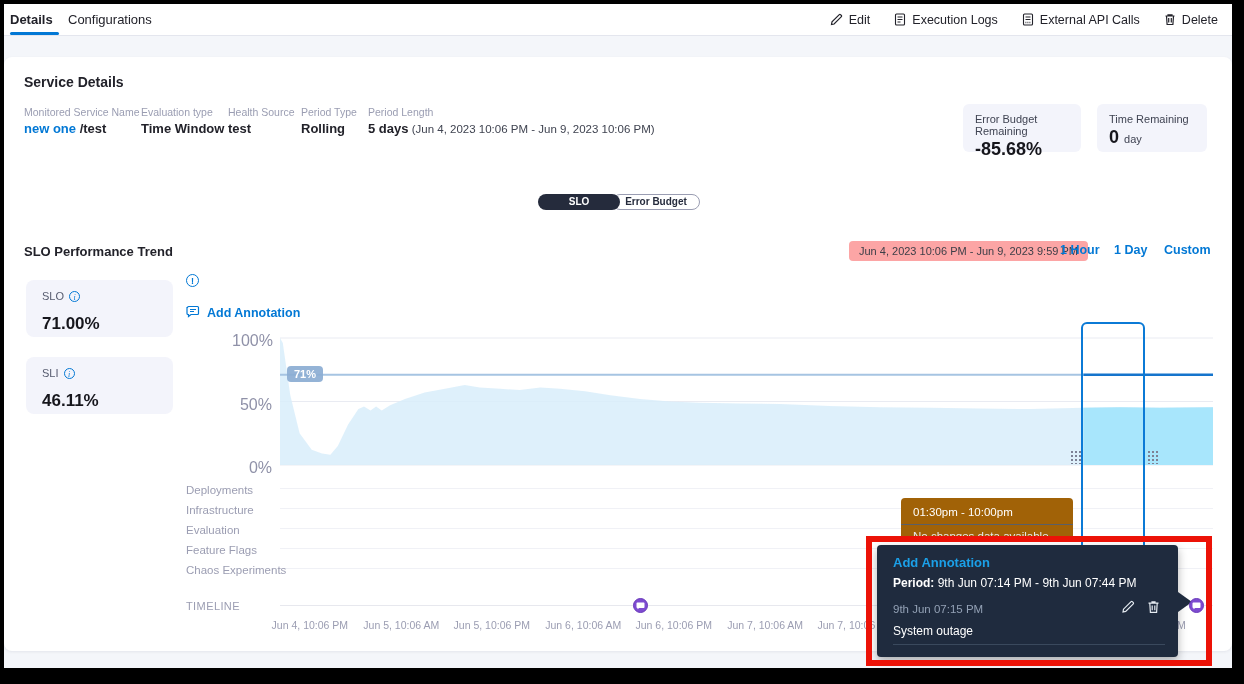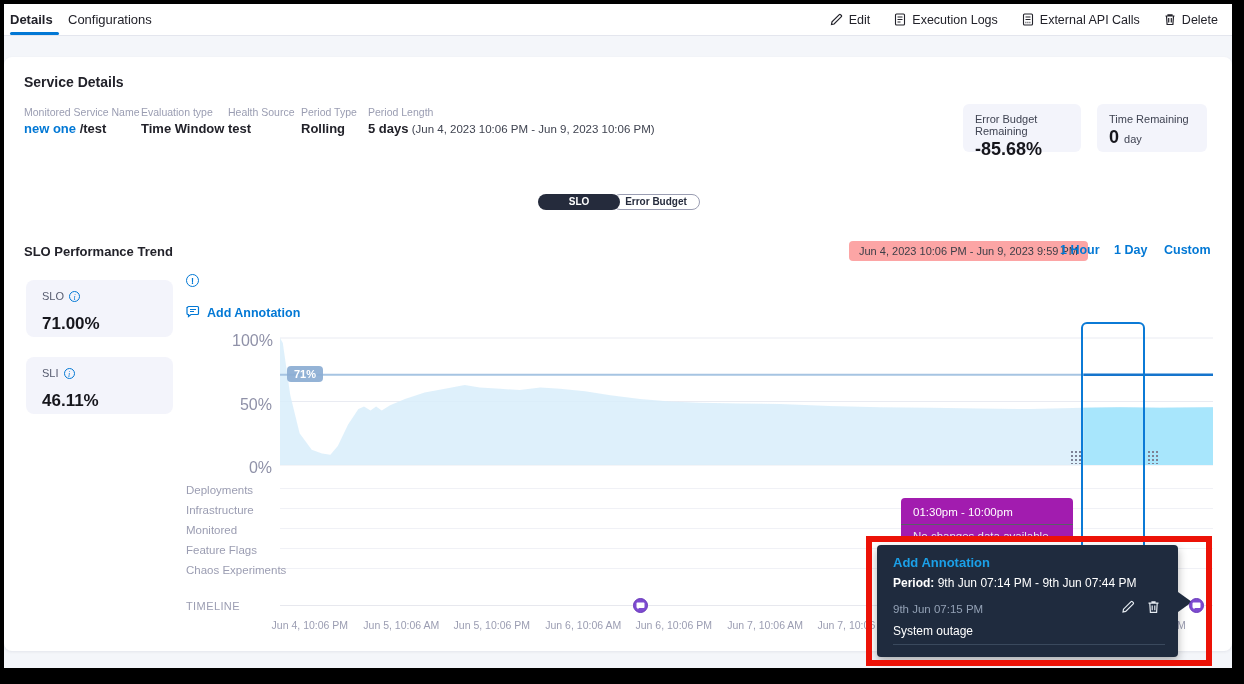--- a/index.html
+++ b/index.html
@@ -67,21 +67,21 @@
   .chip71{position:absolute;background:rgba(139,172,210,.92);color:#fff;font-size:11px;font-weight:bold;
           padding:2px 7px;border-radius:4px;z-index:3;}
   .selrect{position:absolute;border:2px solid #0b7ad6;border-radius:6px 6px 0 0;background:transparent;z-index:3;cursor:ew-resize;}
   .handle{position:absolute;width:11px;height:14px;z-index:3;cursor:ew-resize;
           background:radial-gradient(circle, #7d8195 1.2px, transparent 1.3px);background-size:4px 4px;background-position:0 0;}
   .marker{position:absolute;width:15px;height:15px;border-radius:50%;background:#7d4bd0;border:1px solid #6a39bb;
           box-sizing:border-box;display:flex;align-items:center;justify-content:center;cursor:pointer;}
   .marker svg{display:block;}
 
   
-  .tooltip{position:absolute;left:897px;top:494px;width:172px;height:44px;background:#a21caf;border-radius:4px;
+  .tooltip{position:absolute;left:897px;top:494px;width:172px;height:44px;background:#a16207;border-radius:4px;
            overflow:hidden;z-index:5;}
   .tooltip .t{font-size:11.5px;color:#fff;padding:8px 12px 6px 12px;}
   .tooltip .div{height:1px;background:#5a5f68;margin:0 0;}
   .tooltip .b{font-size:11.5px;color:#e8eaee;padding:5px 12px;}
 
   
   .annopopup{position:absolute;left:873px;top:541px;width:301px;height:112px;background:#1f2b3e;border-radius:4px;z-index:6;
              box-shadow:0 4px 10px rgba(0,0,0,.3);}
   .annopopup .title{position:absolute;left:16px;top:10px;font-size:13px;font-weight:bold;color:#1ba0e8;cursor:pointer;}
   .annopopup .period{position:absolute;left:16px;top:31px;font-size:12px;color:#fff;}
@@ -248,21 +248,21 @@
 
   <div class="lane-line" style="top:484px;"></div>
   <div class="lane-line" style="top:504px;"></div>
   <div class="lane-line" style="top:524px;"></div>
   <div class="lane-line" style="top:544px;"></div>
   <div class="lane-line" style="top:564px;"></div>
   <div class="lane-line" style="top:601px;background:#e7e8ee;"></div>
 
   <div class="lane-label" style="top:480px;">Deployments</div>
   <div class="lane-label" style="top:500px;">Infrastructure</div>
-  <div class="lane-label" style="top:520px;">Monitored</div>
+  <div class="lane-label" style="top:520px;">Evaluation</div>
   <div class="lane-label" style="top:540px;">Feature Flags</div>
   <div class="lane-label" style="top:560px;">Chaos Experiments</div>
   <div class="timeline-label" style="top:596px;">TIMELINE</div>
 
   <div class="xtick" style="left: 305.856px;">Jun 4, 10:06 PM</div>
   <div class="xtick" style="left: 397.29px;">Jun 5, 10:06 AM</div>
   <div class="xtick" style="left: 487.791px;">Jun 5, 10:06 PM</div>
   <div class="xtick" style="left: 579.225px;">Jun 6, 10:06 AM</div>
   <div class="xtick" style="left: 669.726px;">Jun 6, 10:06 PM</div>
   <div class="xtick" style="left: 761.16px;">Jun 7, 10:06 AM</div>

